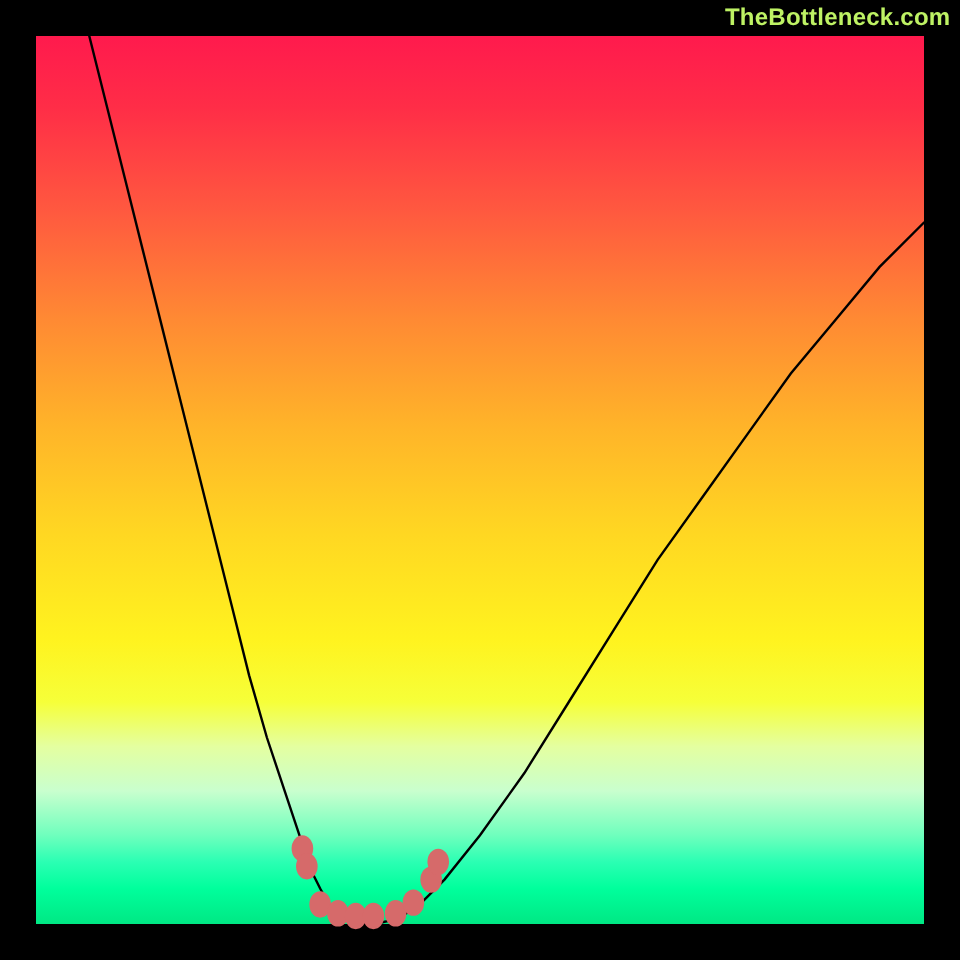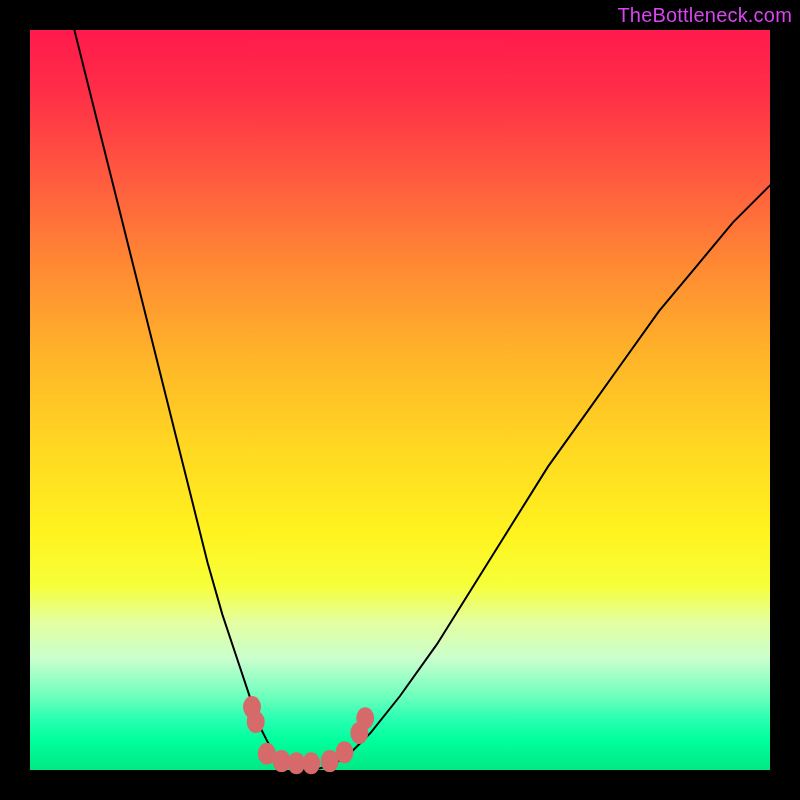--- a/index.html
+++ b/index.html
@@ -38,23 +38,23 @@
       #6fffbd 90%,
       #2bffb3 93%,
       #00ff9c 96%,
       #00e884 100%
     );
   }
   .watermark {
     position: absolute;
     top: 4px;
     right: 8px;
-    color: #d946ef;
+    color: #bef264;
     font-size: 20px;
-    font-weight: 400;
+    font-weight: 700;
     letter-spacing: 0.2px;
     user-select: none;
   }
   svg.curve {
     position: absolute;
     left: 0;
     top: 0;
     width: 740px;
     height: 740px;
     overflow: visible;

